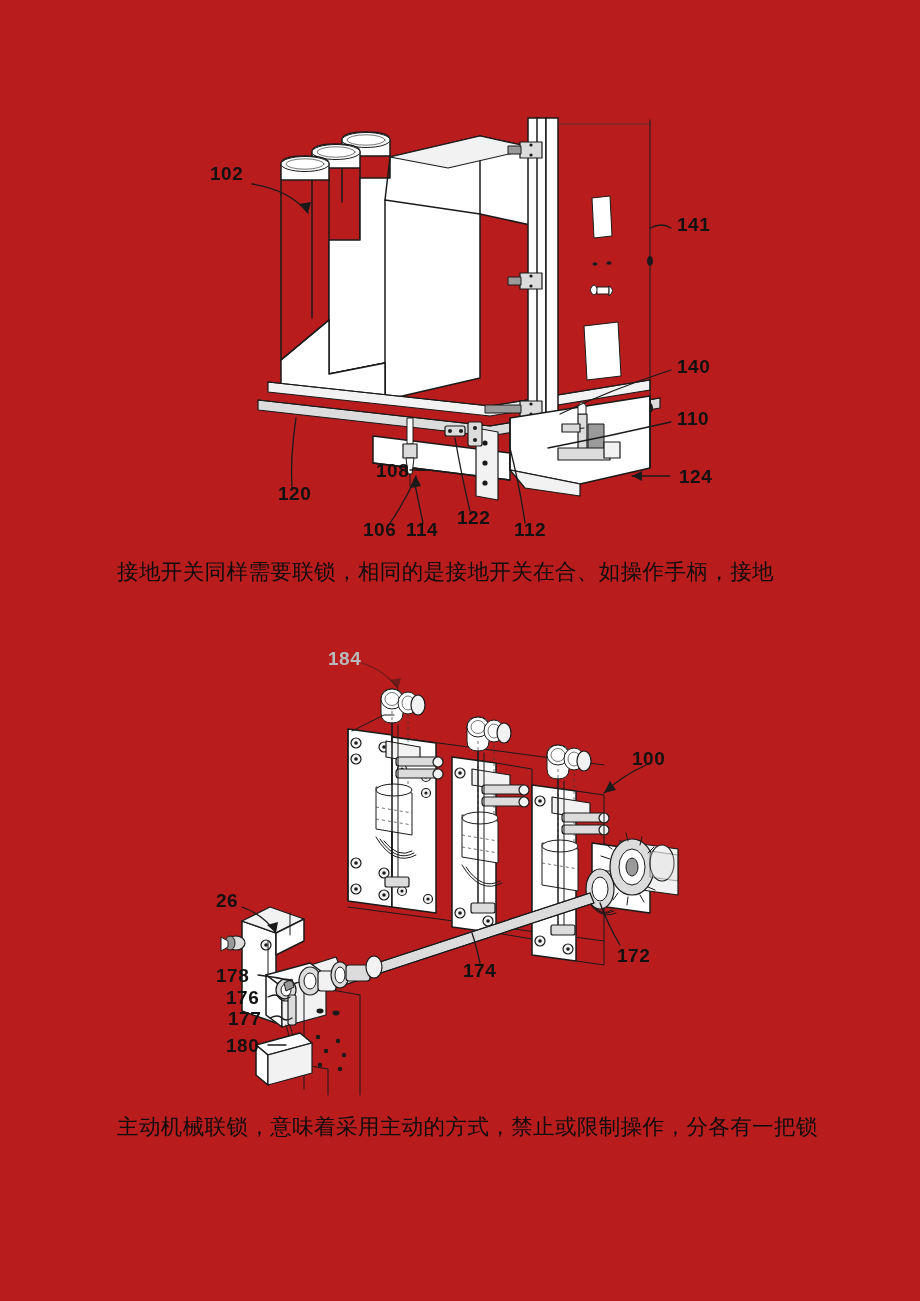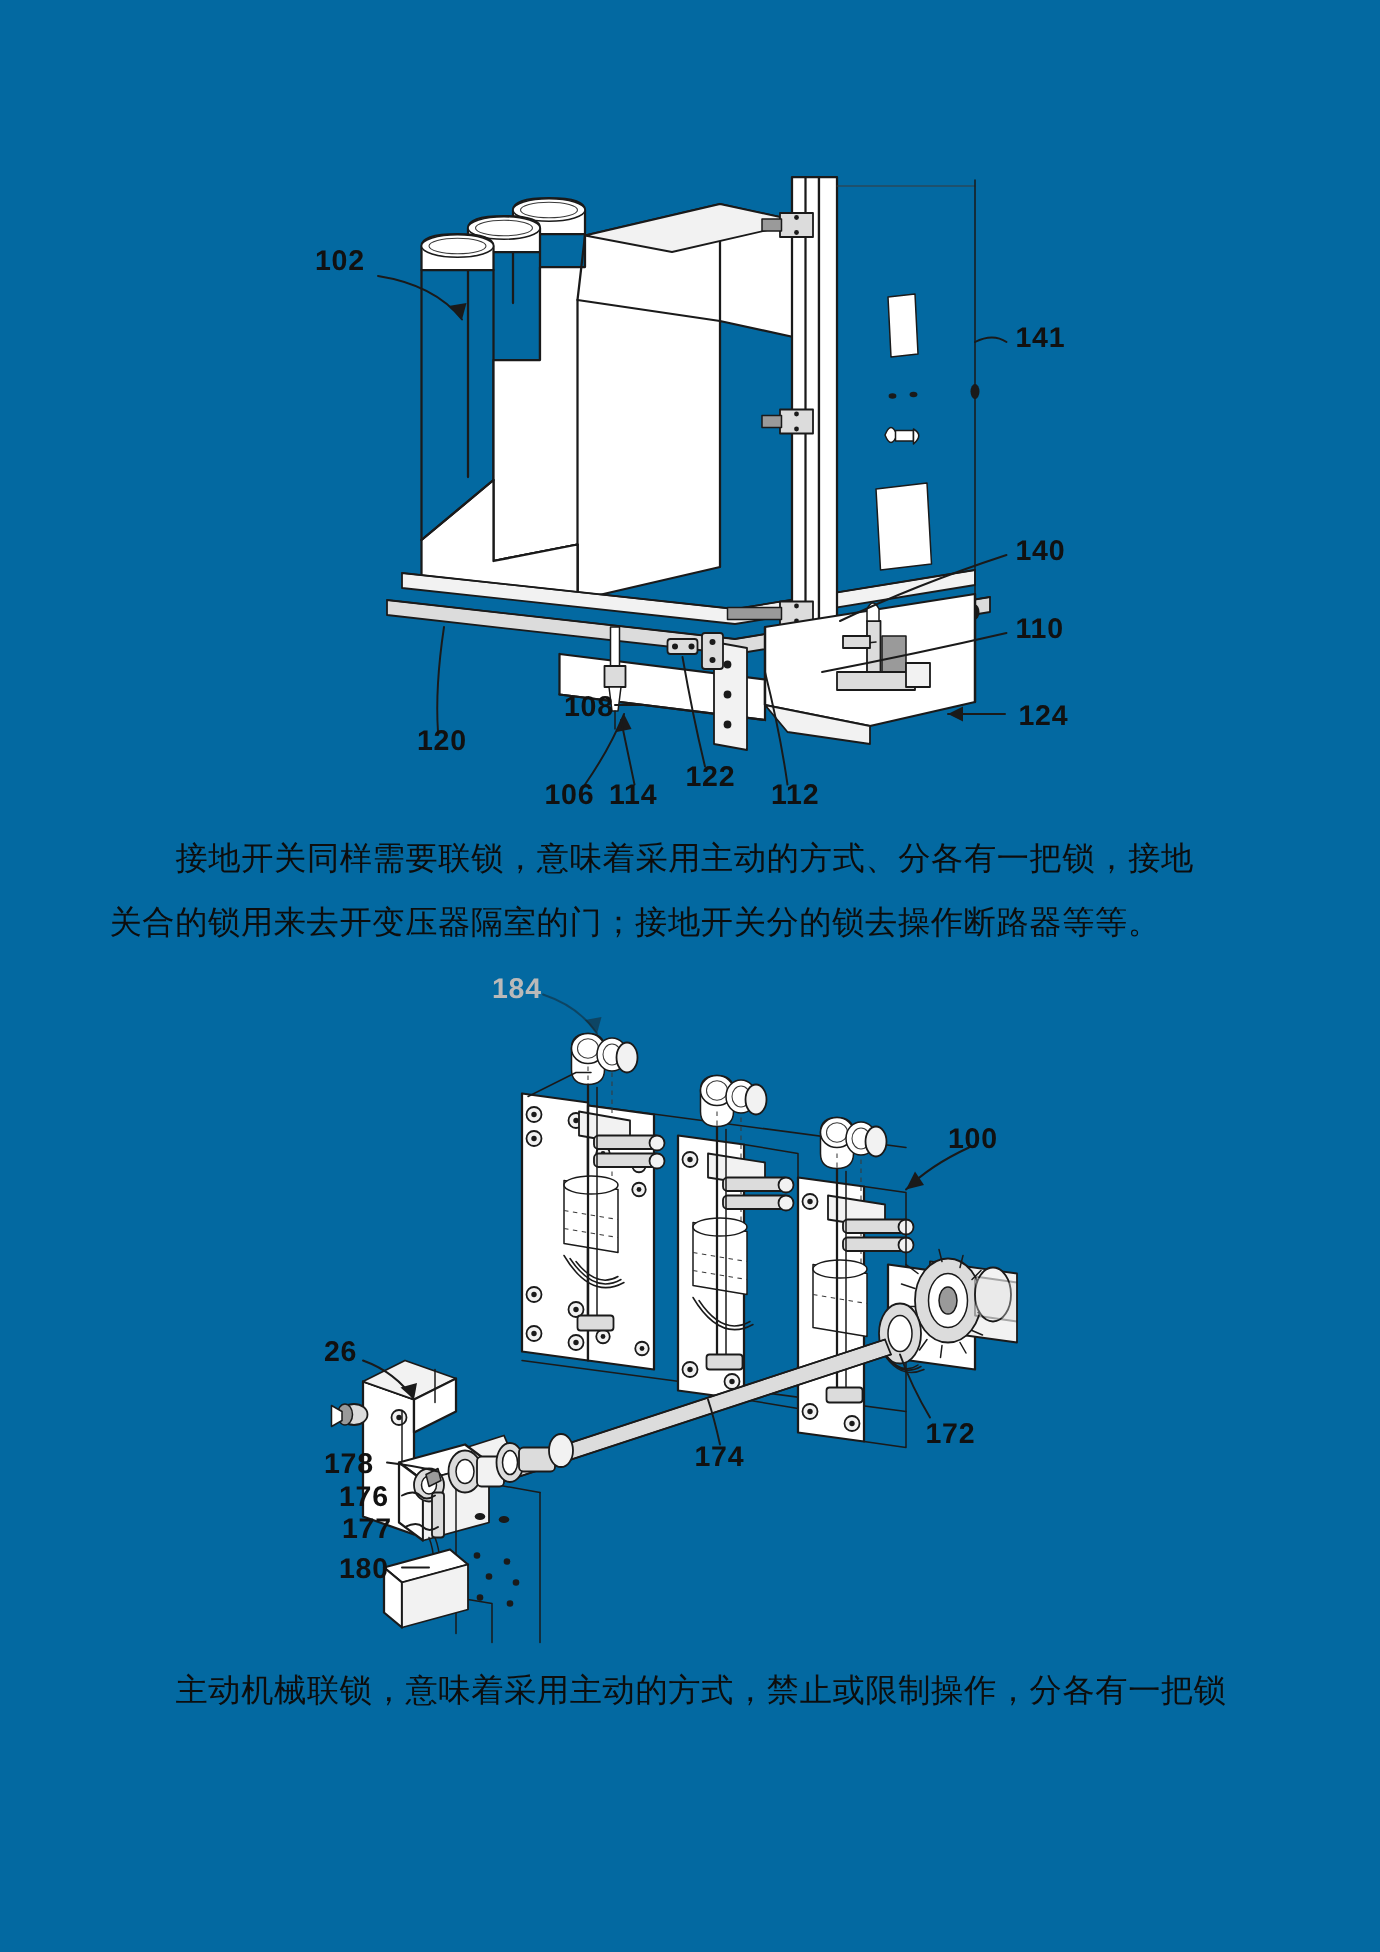--- a/index.html
+++ b/index.html
@@ -10,21 +10,21 @@
   }
   body {
     font-family: "Liberation Serif", "DejaVu Serif", serif;
     color: #000000;
   }
   #page {
     position: relative;
     width: 920px;
     height: 1301px;
     margin: 0 auto;
-    background: #0369a1;
+    background: #b91c1c;
     overflow: hidden;
   }
 
   
   .figure {
     position: absolute;
   }
   #figure-1 {
     left: 180px;
     top: 118px;
@@ -554,21 +554,20 @@
       <text class="reflabel" x="437" y="317">172</text>
       <text class="reflabel" x="283" y="332">174</text>
       <text class="reflabel" x="36" y="337">178</text>
       <text class="reflabel" x="46" y="359">176</text>
       <text class="reflabel" x="48" y="380">177</text>
       <text class="reflabel" x="46" y="407">180</text>
     </svg>
   </div>
 
   <div class="bodytext" id="para-1">
-    <span class="para-line">接地开关同样需要联锁，意味着采用主动的方式、分各有一把锁，接地</span>
-    <span class="para-line" style="text-indent:0">关合的锁用来去开变压器隔室的门；接地开关分的锁去操作断路器等等。</span>
+    <span class="para-line">接地开关同样需要联锁，相同的是接地开关在合、如操作手柄，接地</span>
   </div>
 
   <div class="bodytext" id="para-2">
     <span class="para-line">主动机械联锁，意味着采用主动的方式，禁止或限制操作，分各有一把锁</span>
   </div>
 
 </div>
 
 </body></html>

